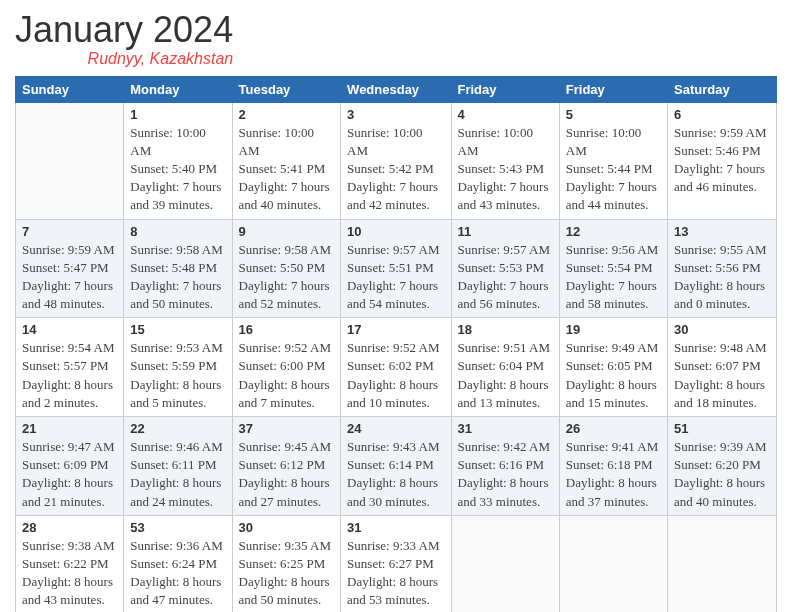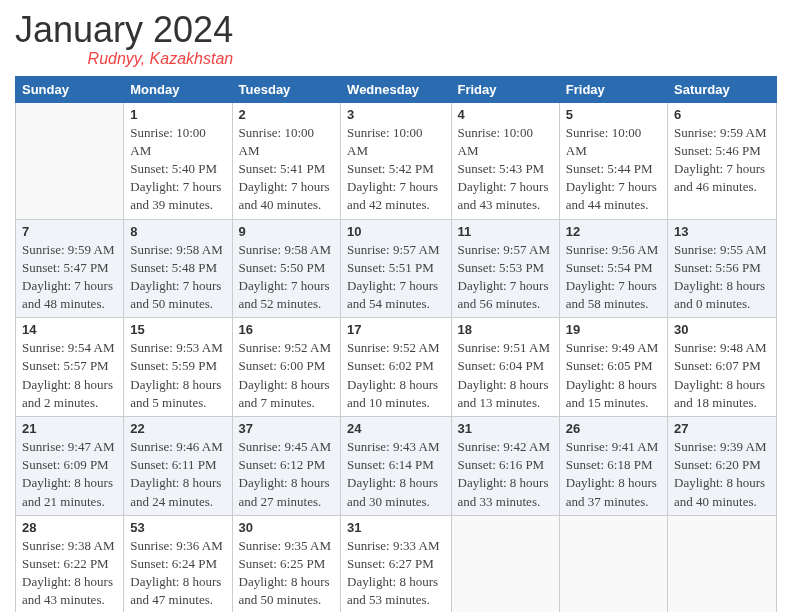--- a/index.html
+++ b/index.html
@@ -241,21 +241,21 @@
           </td>
           <td>
             <span class="day-number">31</span>
             <div class="day-info">Sunrise: 9:42 AM<br>Sunset: 6:16 PM<br>Daylight: 8 hours and 33 minutes.</div>
           </td>
           <td>
             <span class="day-number">26</span>
             <div class="day-info">Sunrise: 9:41 AM<br>Sunset: 6:18 PM<br>Daylight: 8 hours and 37 minutes.</div>
           </td>
           <td>
-            <span class="day-number">27</span>
+            <span class="day-number">51</span>
             <div class="day-info">Sunrise: 9:39 AM<br>Sunset: 6:20 PM<br>Daylight: 8 hours and 40 minutes.</div>
           </td>
         </tr>
         <tr>
           <td>
             <span class="day-number">28</span>
             <div class="day-info">Sunrise: 9:38 AM<br>Sunset: 6:22 PM<br>Daylight: 8 hours and 43 minutes.</div>
           </td>
           <td>
             <span class="day-number">53</span>

